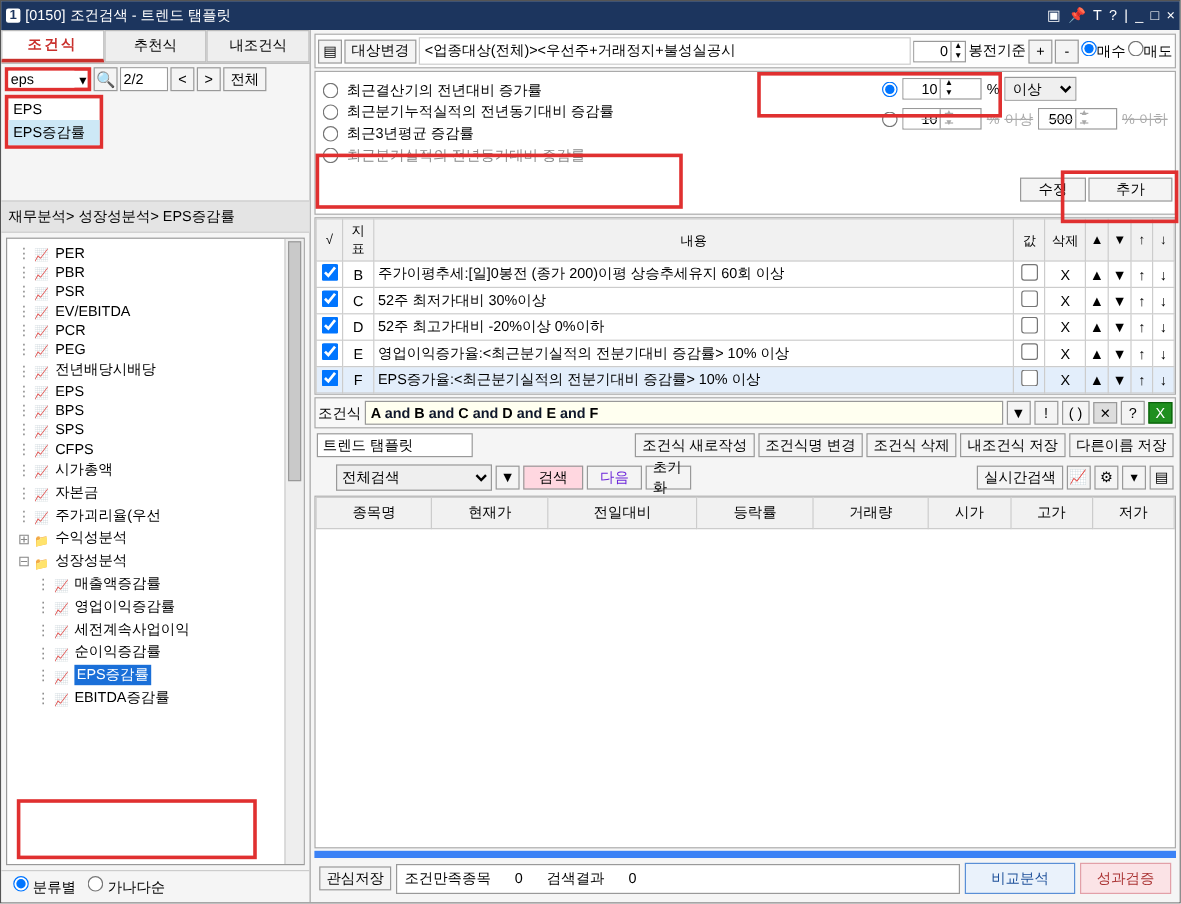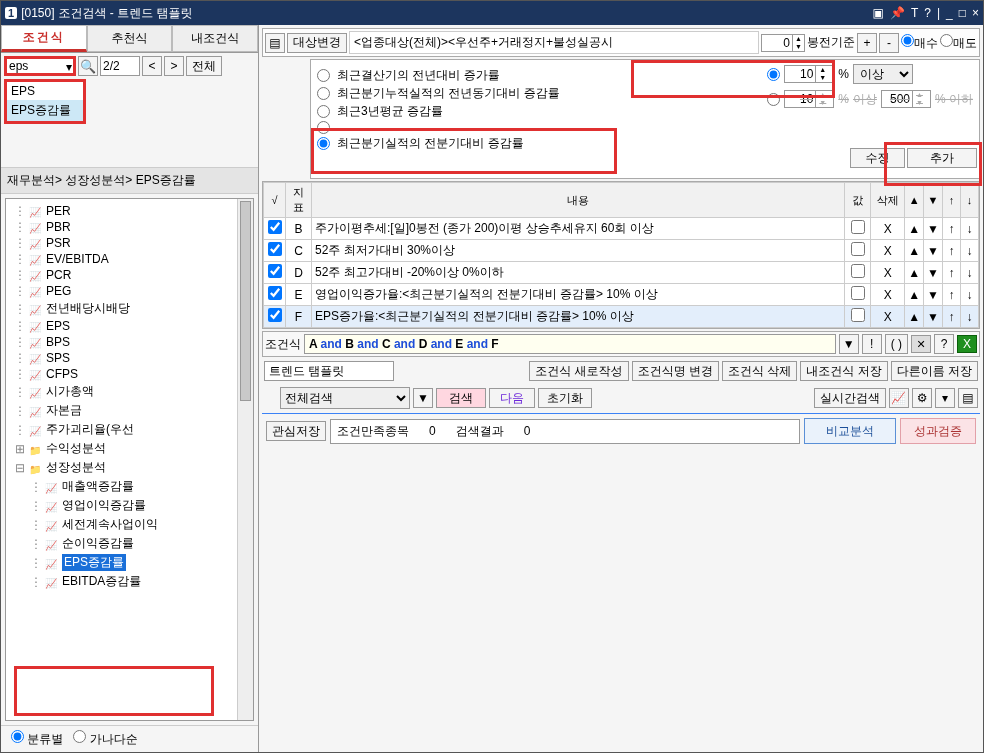--- a/index.html
+++ b/index.html
@@ -31,50 +31,50 @@
     .tree-node { display:flex; align-items:center; gap:3px; padding:1px 0; white-space:nowrap; }
     .tree-node .twig { width:12px; text-align:center; color:#888; }
     .tree-node .ficon { width:14px; height:12px; display:inline-block; }
     .tree-node.leaf .ficon::before { content:"📈"; font-size:10px; }
     .tree-node.folder .ficon::before { content:"📁"; font-size:10px; }
     .tree-node.selected span.label { background:#1a6fd8; color:#fff; padding:0 2px; }
     .scrollbar-v { position:absolute; right:0; top:0; bottom:0; width:16px; background:#eee; border-left:1px solid #ccc; }
     .scrollbar-v .thumb { background:#c9c9c9; border:1px solid #999; margin:2px; height:200px; }
     .radiorow { display:flex; gap:10px; align-items:center; padding:4px 10px; border-top:1px solid #ccc; }
     .top-toolbar { display:flex; align-items:center; gap:2px; padding:2px; border:1px solid #aaa; background:#fdfdfd; }
-    .option-block { border:1px solid #aaa; background:#fff; padding:6px; position:relative;margin-left:48px; }
+    .option-block { border:1px solid #aaa; background:#fff; padding:6px; position:relative; }
     .opt-row { display:flex; align-items:center; gap:4px; margin:1px 0; }
     .opt-row input[type=radio] { margin-right:3px; }
     .right-controls { position:absolute; right:6px; top:4px; display:flex; flex-direction:column; gap:6px; }
     .right-controls .row { display:flex; align-items:center; gap:4px; }
-    .numbox { display:flex; border:1px solid #999; height:18px; width:50px; background:#fff; }
+    .numbox { display:flex; border:1px solid #999; height:18px; width:66px; background:#fff; }
     .numbox input { border:none; width:30px; text-align:right; padding-right:2px; }
     .numbox .spin { width:14px; display:flex; flex-direction:column; }
     .numbox .spin span { flex:1; font-size:7px; text-align:center; line-height:7px; border-left:1px solid #999; cursor:pointer; }
     .redbox-absolute { position:absolute; border:3px solid #e03030; pointer-events:none; }
     .cond-table-wrap { border:1px solid #aaa; background:#fff; }
     .cond-table { width:100%; border-collapse:collapse; }
     .cond-table th, .cond-table td { border:1px solid #ccc; padding:2px 3px; font-size:12px; text-align:center; background:#fff; }
     .cond-table th { background:#f1f1f1; font-weight:normal; }
     .cond-table td.left { text-align:left; }
     .cond-table tr.hilite td { background:#e3eefb; }
     .arrow-cell { font-size:10px; cursor:pointer; }
     .formula-row { display:flex; align-items:center; gap:3px; padding:2px; border:1px solid #aaa; background:#f8f8f8; }
     .formula-input { flex:1; border:1px solid #999; background:#fffff0; padding:2px 4px; font-family:monospace; }
-    .formula-input .kw { color:#1d4ed8; font-weight:bold; }
+    .formula-input .kw { color:#0f172a; font-weight:bold; }
     .name-row { display:flex; align-items:center; gap:3px; padding:2px; }
     .name-row input[type=text] { border:1px solid #999; padding:2px 4px; width:130px; }
     .search-row2 { display:flex; align-items:center; gap:3px; padding:2px; }
     .search-row2 select { border:1px solid #999; height:22px;margin-left:16px; }
     .pink-btn { background:#ffd7e0; }
     .result-table-wrap { flex:1; border:1px solid #aaa; background:#fff; display:flex; flex-direction:column; }
     .result-table { width:100%; border-collapse:collapse; }
     .result-table th { border:1px solid #ccc; background:#f1f1f1; padding:4px 2px; font-weight:normal; }
     .result-body { flex:1; }
-    .bottom-bar { display:flex; align-items:center; gap:4px; padding:4px; border-top:1px solid #3b82f6; }
+    .bottom-bar { display:flex; align-items:center; gap:4px; padding:4px; border-top:6px solid #3b82f6; }
     .bottom-bar .field { border:1px solid #999; background:#fff; padding:3px 6px; display:flex; align-items:center; gap:20px; }
     .bottom-bar .wide { flex:1; }
     .btn-blue { border:1px solid #5a8fd6; background:#eaf2fb; color:#1c4f99; }
     .btn-pink { border:1px solid #e2a0a8; background:#fbe3e6; color:#a33; }
     .disabled { color:#6d28d9; }
     .sep { color:#999; }
     .narrow-combo { width:72px; }
     .mag { font-size:13px; }
     .red-overlay-tree { position:absolute; left:8px; bottom:4px; width:200px; height:50px; }
     .tick { width:14px; height:14px; }
@@ -284,24 +284,21 @@
         <div class="opt-row">
             <input type="radio" style="">
             <span>최근분기누적실적의 전년동기대비 증감률</span>
           </div>
         <div class="opt-row">
             <input type="radio" style="">
             <span>최근3년평균 증감률</span>
           </div>
         <div class="opt-row" style="text-decoration:line-through;color:#888">
             <input type="radio" style="">
-          </div>
-        <div class="opt-row">
-            <input type="radio" checked="" style="">
-            <span>최근분기실적의 전분기대비 증감률</span>
+            <span>최근분기실적의 전년동기대비 증감률</span>
           </div>
         <div class="redbox-absolute" style="left:0px;top:68px;width:306px;height:46px"></div>
 
         <div class="right-controls">
           <div class="row">
             <input type="radio" checked="" style="">
             <div class="numbox">
                 <input value="10" style="">
                 <div class="spin">
                   <span>▲</span>
@@ -435,29 +432,46 @@
         <span class="btn">조건식 삭제</span>
         <span class="btn">내조건식 저장</span>
         <span class="btn">다른이름 저장</span>
       </div>
 
       <div class="search-row2">
         <select style="width:130px"><option>전체검색</option></select>
         <span class="btn icon-btn">▼</span>
         <span class="btn pink-btn" style="width:50px">검색</span>
         <span class="btn disabled" style="width:46px">다음</span>
-        <span class="btn" style="width:54px">초기화</span>
+        <span class="btn" style="width:38px">초기화</span>
         <span style="flex:1"></span>
         <span class="btn">실시간검색</span>
         <span class="btn icon-btn">📈</span>
         <span class="btn icon-btn">⚙</span>
         <span class="btn icon-btn">▾</span>
         <span class="btn icon-btn">▤</span>
       </div>
 
+      <div class="result-table-wrap">
+        <table class="result-table">
+          <tbody>
+              <tr>
+            <th>종목명</th>
+            <th>현재가</th>
+            <th>전일대비</th>
+            <th>등락률</th>
+            <th>거래량</th>
+            <th>시가</th>
+            <th>고가</th>
+            <th>저가</th>
+          </tr>
+        </tbody>
+          </table>
+        <div class="result-body"></div>
+      </div>
 
       <div class="bottom-bar">
         <span class="btn">관심저장</span>
         <div class="field wide">
           <span>조건만족종목</span>
             <span>0</span>
           <span>검색결과</span>
             <span>0</span>
         </div>
         <span class="btn btn-blue" style="width:92px;height:26px">비교분석</span>

